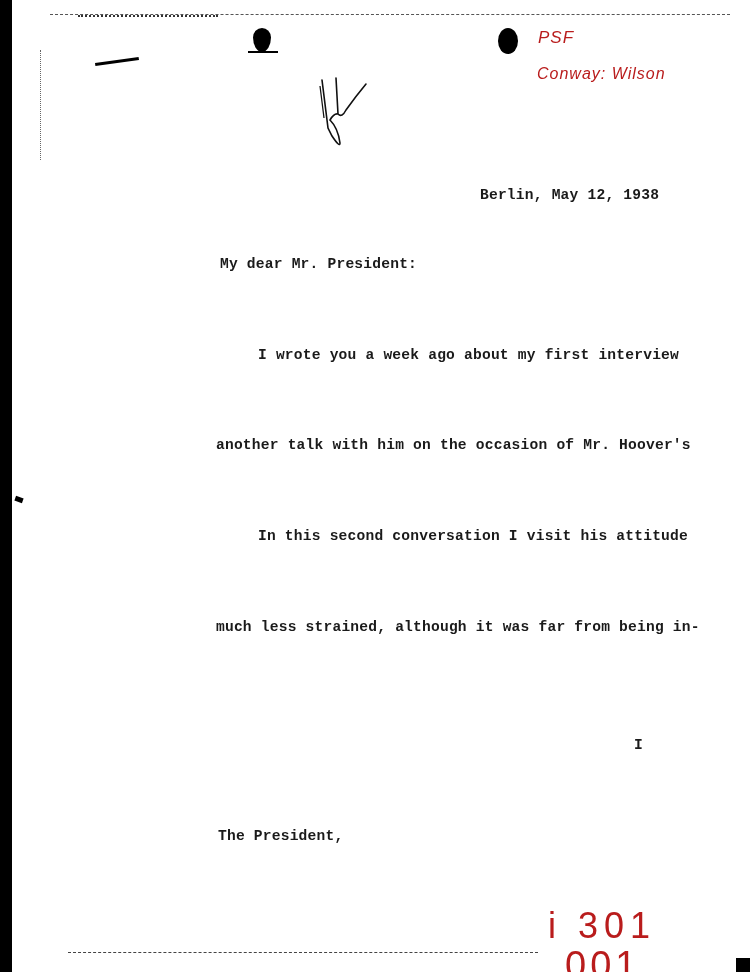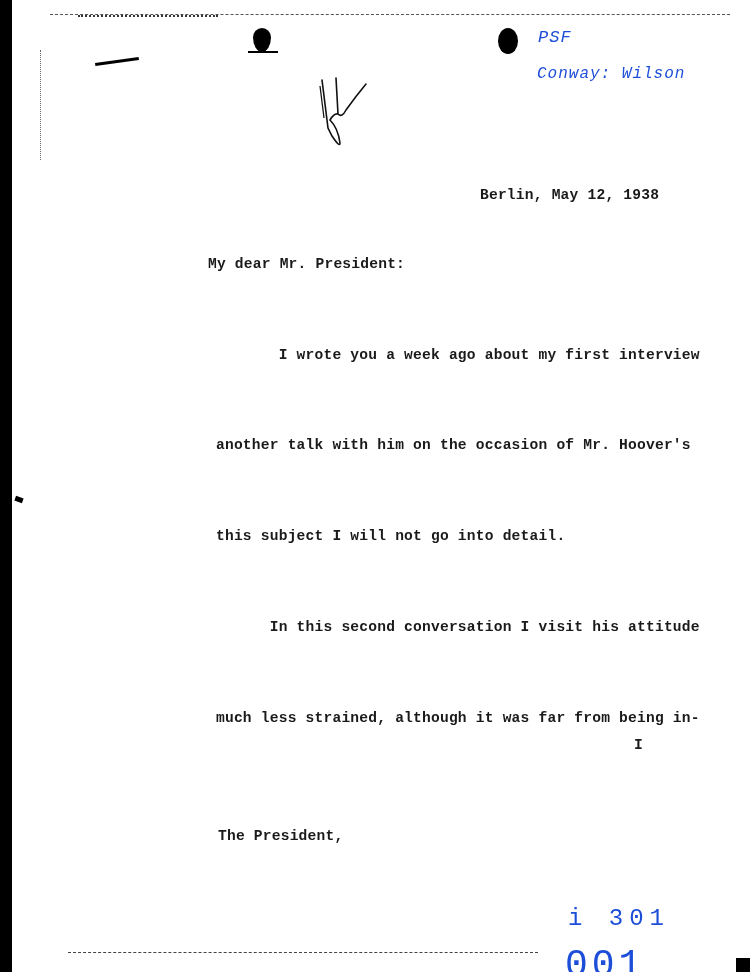--- a/index.html
+++ b/index.html
@@ -67,50 +67,50 @@
     }
     .left-mark {
       position: absolute;
       left: 15px; top: 497px;
       width: 8px; height: 5px;
       background: #000;
       transform: rotate(20deg);
     }
     .handwriting {
       position: absolute;
-      font-family: Liberation Mono, monospace;
+      font-family: Liberation Sans, sans-serif;
       font-weight: 300;
-      color: #1d4ed8;
+      color: #b91c1c;
       font-style: italic;
     }
     .hw-psf { left: 538px; top: 28px; font-size: 17px; letter-spacing: 1px; }
     .hw-conway { left: 537px; top: 65px; font-size: 16px; letter-spacing: 1px; }
     .hw-file-svg { position: absolute; left: 310px; top: 58px; }
-    .hw-num1 { left: 548px; top: 905px; font-size: 24px; font-style: normal; letter-spacing: 6px; margin-left: 20px; }
+    .hw-num1 { left: 548px; top: 905px; font-size: 36px; font-style: normal; letter-spacing: 6px; }
     .hw-num2 { left: 565px; top: 944px; font-size: 38px; font-style: normal; letter-spacing: 4px; }
     .corner-mark {
       position: absolute;
       right: 0; bottom: 0;
       width: 14px; height: 14px;
       background: #000;
     }
     .typed {
       position: absolute;
       font-size: 14.6px;
       line-height: 30.3px;
       white-space: pre;
       letter-spacing: 0.2px;
       font-weight: bold;
       color: #1a1a1a;
     }
     .dateline { left: 480px; top: 180px; }
-    .salutation { left: 208px; top: 249px; }
+    .salutation { left: 220px; top: 249px; }
     .body-lines { left: 216px; top: 279px; }
     .body-lines div { height: 30.2px; }
-    .indent { padding-left: 42px; text-align: right; }
+    .indent { padding-left: 42px; }
     .page-marker { left: 634px; top: 730px; }
     .addressee { left: 218px; top: 761px; line-height: 30px; }
     .addr-2 { padding-left: 44px; }
   </style>
 </head>
 <body>
 
 <div class="left-edge"></div>
 <div class="top-rule"></div>
 <div class="top-rule2"></div>
@@ -130,21 +130,20 @@
   <path d="M12 22 L18 70 L22 78 Q30 90 30 85 Q28 70 20 62 Q24 55 28 56 L26 20 M28 56 Q32 60 36 52 Q46 38 56 26" fill="none" stroke="#111" stroke-width="1.6" stroke-linecap="round"></path>
   <path d="M10 28 L14 60" fill="none" stroke="#111" stroke-width="1.2"></path>
 </svg>
 
 <div class="typed dateline">Berlin, May 12, 1938</div>
 <div class="typed salutation">My dear Mr. President:</div>
 
 <div class="typed body-lines">
   <div class="indent">I wrote you a week ago about my first interview</div>
   <div>another talk with him on the occasion of Mr. Hoover's</div>
-  <div>this subject I will not go into detail.</div>
   <div class="indent">In this second conversation I visit his attitude</div>
   <div>much less strained, although it was far from being in-</div>
   
   
   
   
   
   
   
   

